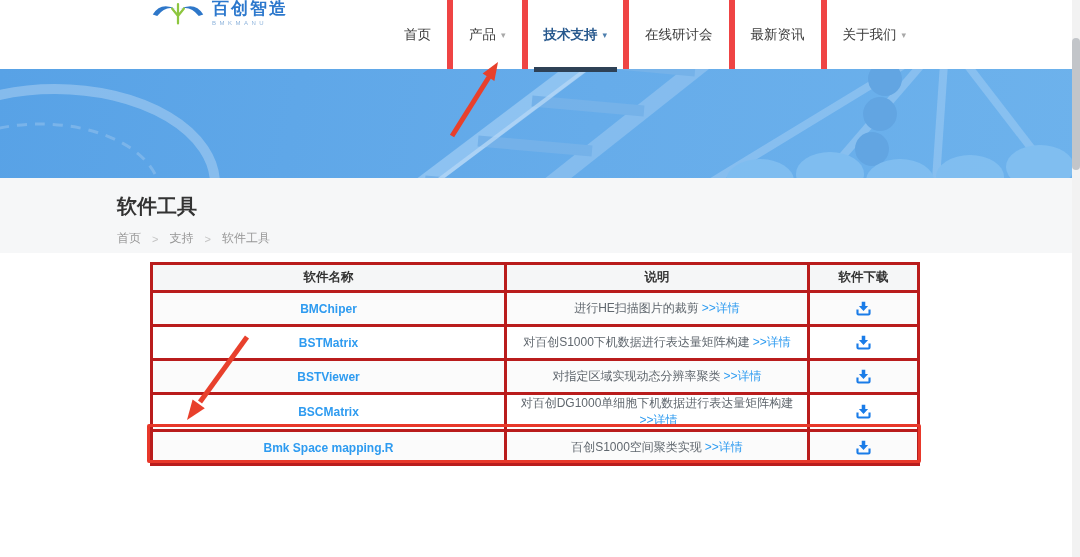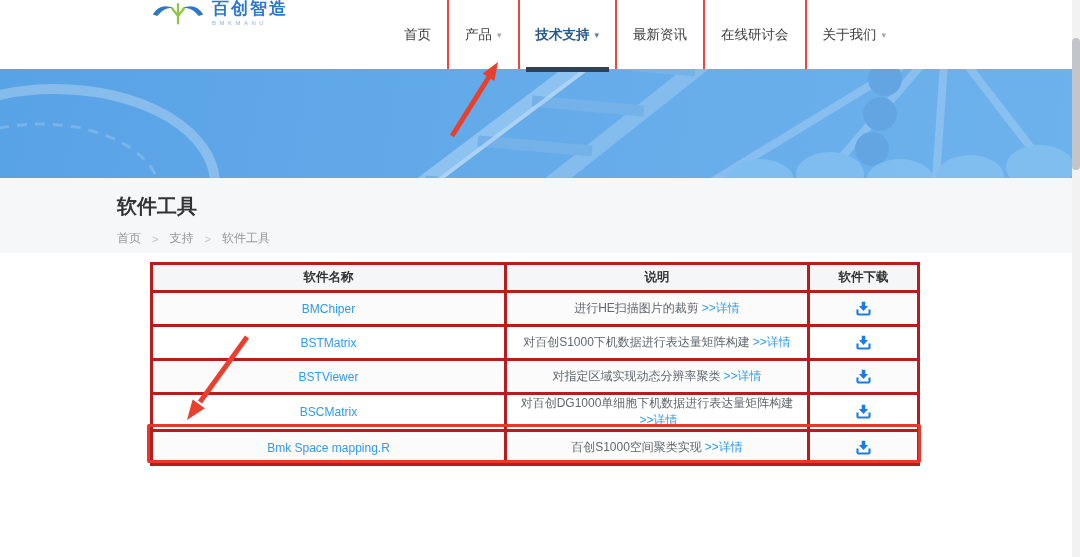--- a/index.html
+++ b/index.html
@@ -25,21 +25,21 @@
   .logo-title { font-size: 17px; font-weight: bold; color: #2c78cd; letter-spacing: 2px; }
   .logo-sub { font-size: 6px; color: #8fb4dc; letter-spacing: 3.5px; margin-top: 3px; }
 
   .nav-menu { display: flex; align-items: stretch; height: 100%; margin-left: 100px; }
   .nav-item {
     display: flex; align-items: center;
     padding: 0 16px;
     font-size: 13.5px; color: #3c3c3c;
     cursor: pointer; position: relative; white-space: nowrap;
   }
-  .nav-item + .nav-item { border-left: 2px solid #ef4444; }
+  .nav-item + .nav-item { border-left: 6px solid #ef4444; }
   .nav-item .caret { font-size: 9px; color: #a9a9a9; margin-left: 5px; }
   .nav-item.active { color: #27588d; font-weight: bold; }
   .nav-item.active .caret { color: #4d7fae; }
   .nav-item.active::after {
     content: ""; position: absolute; left: 6px; right: 6px; bottom: -3px;
     height: 5px; background: #2e4156;
   }
 
   
   .banner {
@@ -67,21 +67,21 @@
   }
   .sw-table th, .sw-table td {
     border: 3px solid #b91c1c; text-align: center; vertical-align: middle;
   }
   .sw-table th {
     height: 28px; background: #f5f6f7; color: #333333;
     font-size: 12.5px; font-weight: bold;
   }
   .sw-table td { height: 34px; color: #60676e; }
   .sw-table tbody tr:nth-child(odd) { background: #fbfbfb; }
-  .sw-link { color: #2e9bf0; cursor: pointer; text-decoration: none; }
+  .sw-link { color: #2e9bf0; cursor: pointer; text-decoration: none; font-weight: bold; }
   .detail-link { color: #2e9bf0; cursor: pointer; margin-left: 3px; white-space: nowrap; }
   .dl-btn { background: none; border: none; cursor: pointer; line-height: 0; padding: 2px; }
 
   
   .highlight-box {
     position: absolute; left: 147px; top: 424px; width: 774px; height: 39px;
     border: 3px solid #e8382a; border-radius: 2px; z-index: 6; pointer-events: none;
   }
   .annot { position: absolute; z-index: 6; pointer-events: none; }
   #arrow-nav { left: 440px; top: 58px; }
@@ -121,24 +121,24 @@
     </div>
     <div class="nav-item">
       <span>产品</span>
       <span class="caret">▾</span>
     </div>
     <div class="nav-item active">
       <span>技术支持</span>
       <span class="caret">▾</span>
     </div>
     <div class="nav-item">
+      <span>在线研讨会</span>
+    </div>
+    <div class="nav-item">
       <span>最新资讯</span>
-    </div>
-    <div class="nav-item">
-      <span>在线研讨会</span>
     </div>
     <div class="nav-item">
       <span>关于我们</span>
       <span class="caret">▾</span>
     </div>
   </nav>
 </header>
 
 <div class="banner">
   <svg width="1080" height="109" viewBox="0 0 1080 109">

